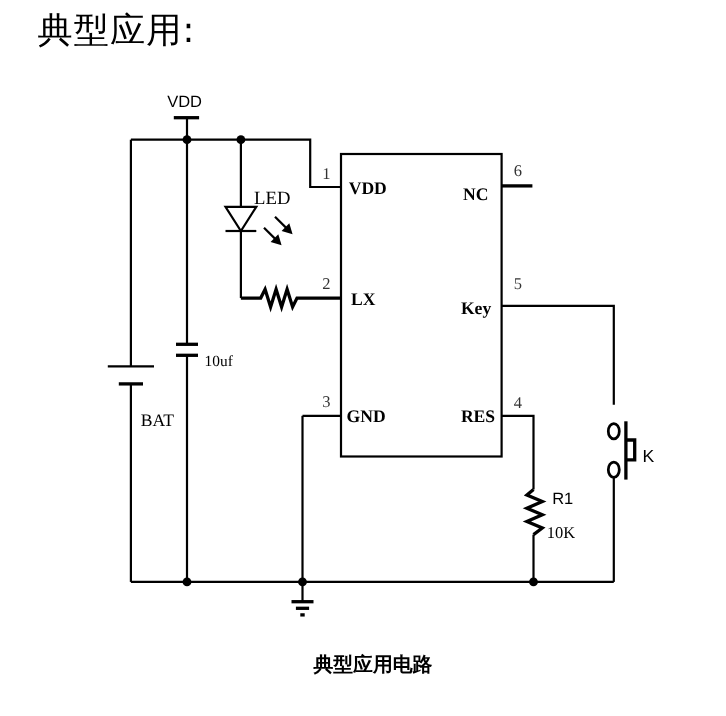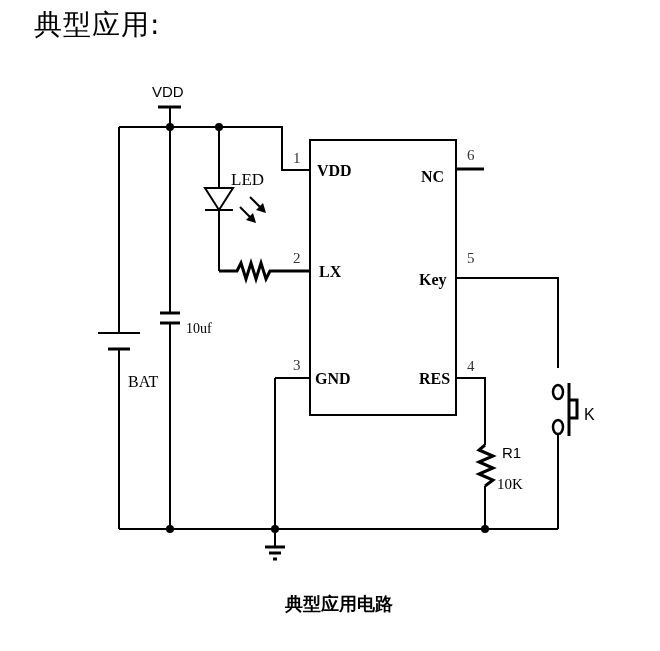--- a/index.html
+++ b/index.html
@@ -1,19 +1,19 @@
 <!DOCTYPE html>
 <html><head>
 <meta charset="utf-8">
 <style>
   html, body { margin: 0; padding: 0; background: #ffffff; }
   body { width: 660px; height: 651px; position: relative; overflow: hidden; }
   .heading {
     position: absolute; left: 34px; top: 6px;
-    font-family: "DejaVu Sans", sans-serif; font-size: 28px; font-weight: normal;
+    font-family: "DejaVu Sans", sans-serif; font-size: 32px; font-weight: normal;
     color: #000; letter-spacing: 1px; text-align: right;
   }
   .caption {
     position: absolute; left: 285px; top: 592px;
     font-family: Liberation Mono, monospace; font-size: 18px; font-weight: bold;
     color: #000;
   }
   svg { position: absolute; left: 0; top: 0; }
   .wire { stroke: #000; stroke-width: 2; fill: none; }
   .thick { stroke: #000; stroke-width: 3; fill: none; }

